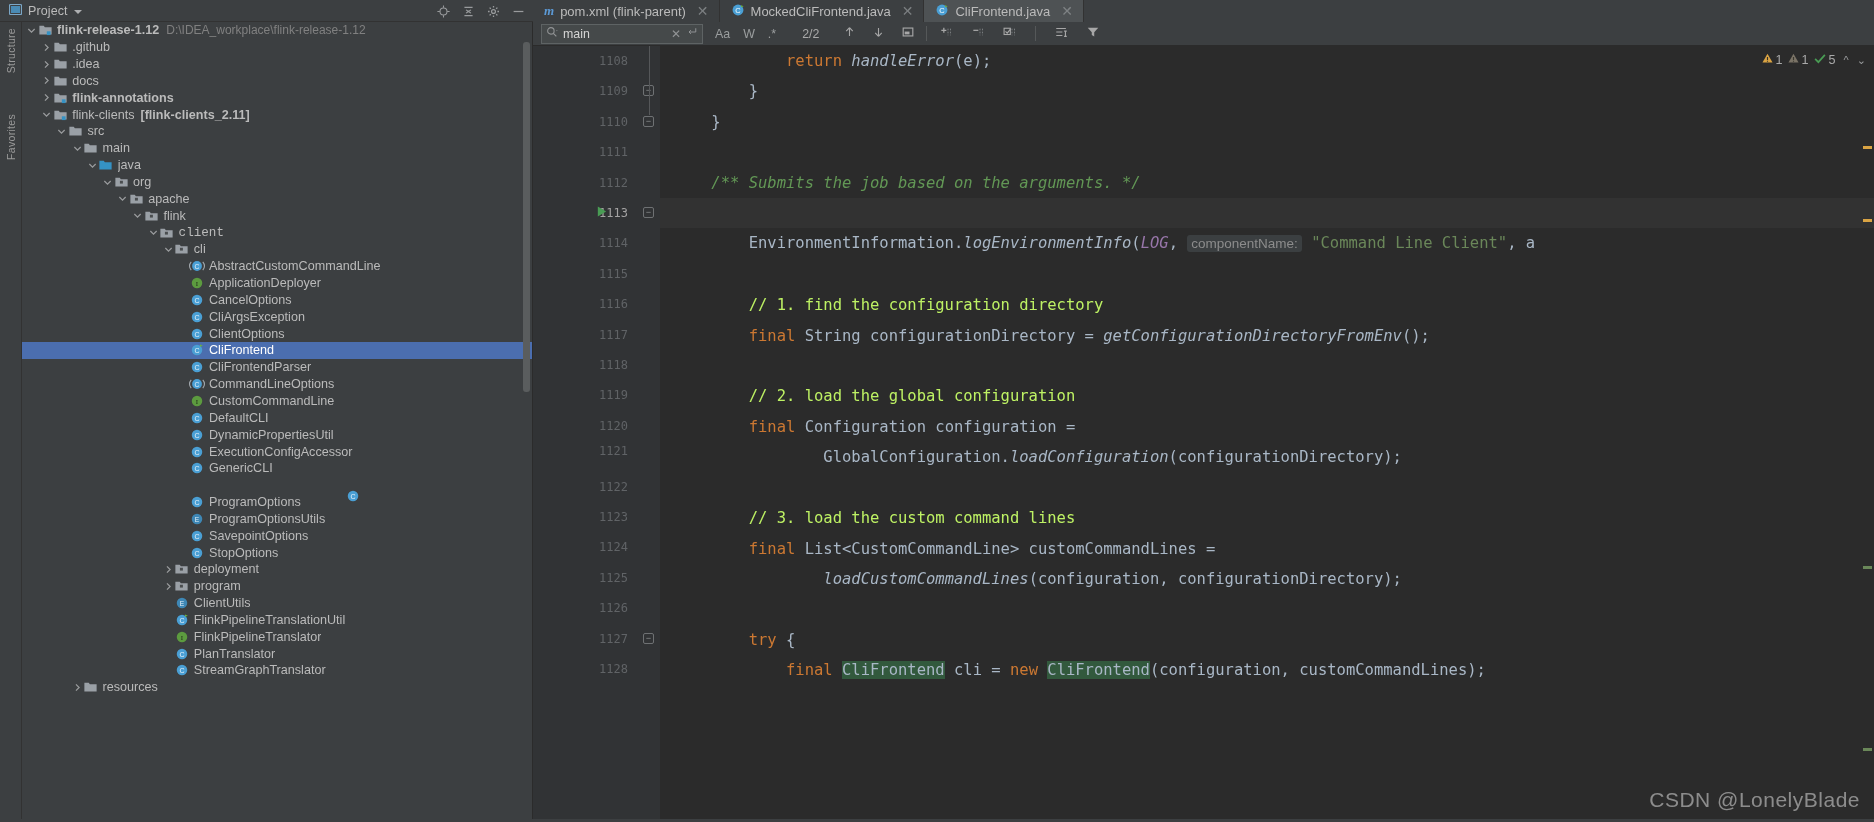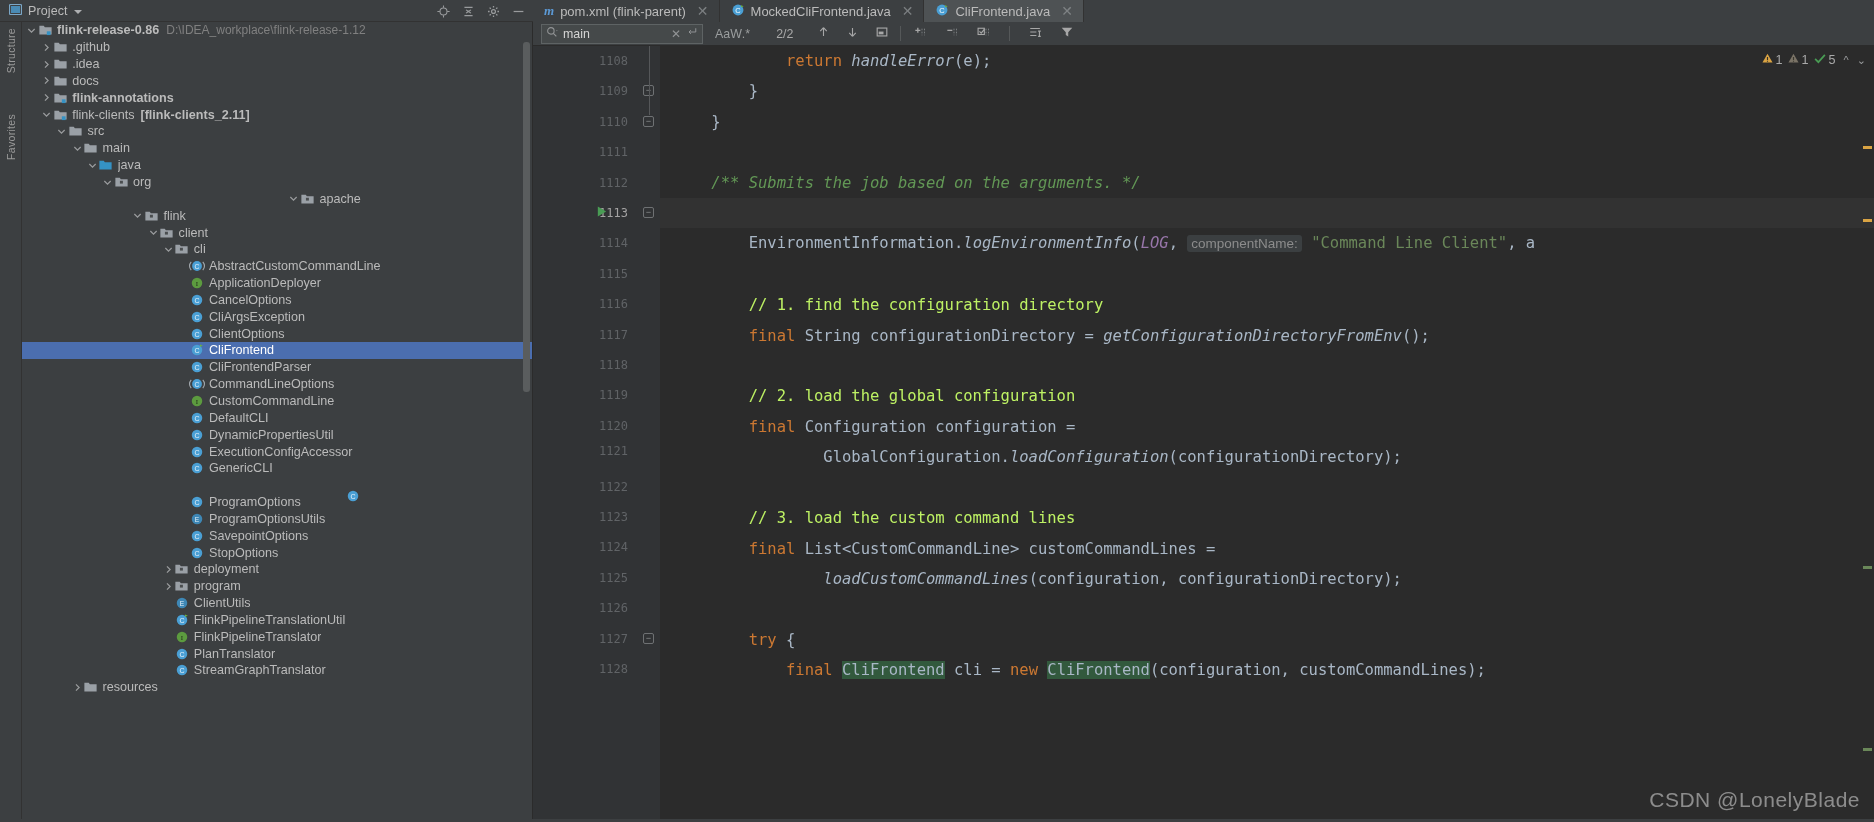--- a/index.html
+++ b/index.html
@@ -87,21 +87,21 @@
   .findbar {
     height:24px; flex:0 0 24px; background:#3c3f41; display:flex; align-items:center;
     padding-left:8px; gap:0; border-bottom:1px solid #2b2b2b;
   }
   .find-field {
     width:162px; height:20px; background:#45494a; border:1px solid #5e6364;
     display:flex; align-items:center; padding:0 4px; gap:5px; color:#bbbbbb; font-size:12.4px;
   }
   .find-val { flex:1 1 auto; color:#d5d5d5; }
   .ficon { color:#9a9c9e; font-size:12px; opacity:.9; }
-  .fgroup { display:flex; align-items:center; margin-left:12px; }
+  .fgroup { display:flex; align-items:center; gap:13px; margin-left:12px; }
   .fopt { color:#9b9e9f; font-size:12.4px; }
   .fcount { color:#a9a9a9; font-size:12.4px; margin-left:26px; }
   .fnav { display:flex; align-items:center; gap:16px; margin-left:24px; }
   .fdiv { width:1px; height:15px; background:#555859; margin:0 11px; }
 
   .code-wrap { flex:1 1 auto; position:relative; overflow:hidden; display:flex; }
   .gutter {
     width:105px; flex:0 0 105px; background:#313335; position:relative;
   }
   .fold-col { width:22px; flex:0 0 22px; background:#313335; position:relative;}
@@ -244,21 +244,21 @@
               <svg width="9" height="9" viewBox="0 0 10 10">
                 <path d="M1.5 3.3L5 6.8 8.5 3.3" fill="none" stroke="#9a9c9e" stroke-width="1.35"></path>
               </svg>
             </span>
             <span class="ico">
               <svg width="15" height="14" viewBox="0 0 16 16">
                 <path d="M1 3.2h5l1.3 1.6H15v8.4H1z" fill="#9aa0a6"></path>
                 <rect x="9.5" y="9.5" width="4.3" height="4.3" fill="#3592c4"></rect>
               </svg>
             </span>
-            <span class="lbl bold">flink-release-0.86</span>
+            <span class="lbl bold">flink-release-1.12</span>
             <span class="sub">D:\IDEA_workplace\flink-release-1.12</span>
           </div>
           <div class="row" style="padding-left: 19.2px;">
             <span class="arrow">
               <svg width="9" height="9" viewBox="0 0 10 10">
                 <path d="M3.3 1.5L6.8 5 3.3 8.5" fill="none" stroke="#9a9c9e" stroke-width="1.35"></path>
               </svg>
             </span>
             <span class="ico">
               <svg width="15" height="14" viewBox="0 0 16 16">
@@ -368,21 +368,21 @@
               </svg>
             </span>
             <span class="ico">
               <svg width="15" height="14" viewBox="0 0 16 16">
                 <path d="M1 3.2h5l1.3 1.6H15v8.4H1z" fill="#9aa0a6"></path>
                 <rect x="6.2" y="6.6" width="3.4" height="3.2" fill="#4a4d4f"></rect>
               </svg>
             </span>
             <span class="lbl">org</span>
           </div>
-          <div class="row" style="padding-left: 95.2px; justify-content: center;">
+          <div class="row" style="padding-left: 95.2px;">
             <span class="arrow">
               <svg width="9" height="9" viewBox="0 0 10 10">
                 <path d="M1.5 3.3L5 6.8 8.5 3.3" fill="none" stroke="#9a9c9e" stroke-width="1.35"></path>
               </svg>
             </span>
             <span class="ico">
               <svg width="15" height="14" viewBox="0 0 16 16">
                 <path d="M1 3.2h5l1.3 1.6H15v8.4H1z" fill="#9aa0a6"></path>
                 <rect x="6.2" y="6.6" width="3.4" height="3.2" fill="#4a4d4f"></rect>
               </svg>
@@ -396,21 +396,21 @@
               </svg>
             </span>
             <span class="ico">
               <svg width="15" height="14" viewBox="0 0 16 16">
                 <path d="M1 3.2h5l1.3 1.6H15v8.4H1z" fill="#9aa0a6"></path>
                 <rect x="6.2" y="6.6" width="3.4" height="3.2" fill="#4a4d4f"></rect>
               </svg>
             </span>
             <span class="lbl">flink</span>
           </div>
-          <div class="row" style="padding-left: 125.6px;">
+          <div class="row" style="padding-left: 125.6px; font-family: Liberation Mono, monospace;">
             <span class="arrow">
               <svg width="9" height="9" viewBox="0 0 10 10">
                 <path d="M1.5 3.3L5 6.8 8.5 3.3" fill="none" stroke="#9a9c9e" stroke-width="1.35"></path>
               </svg>
             </span>
             <span class="ico">
               <svg width="15" height="14" viewBox="0 0 16 16">
                 <path d="M1 3.2h5l1.3 1.6H15v8.4H1z" fill="#9aa0a6"></path>
                 <rect x="6.2" y="6.6" width="3.4" height="3.2" fill="#4a4d4f"></rect>
               </svg>

